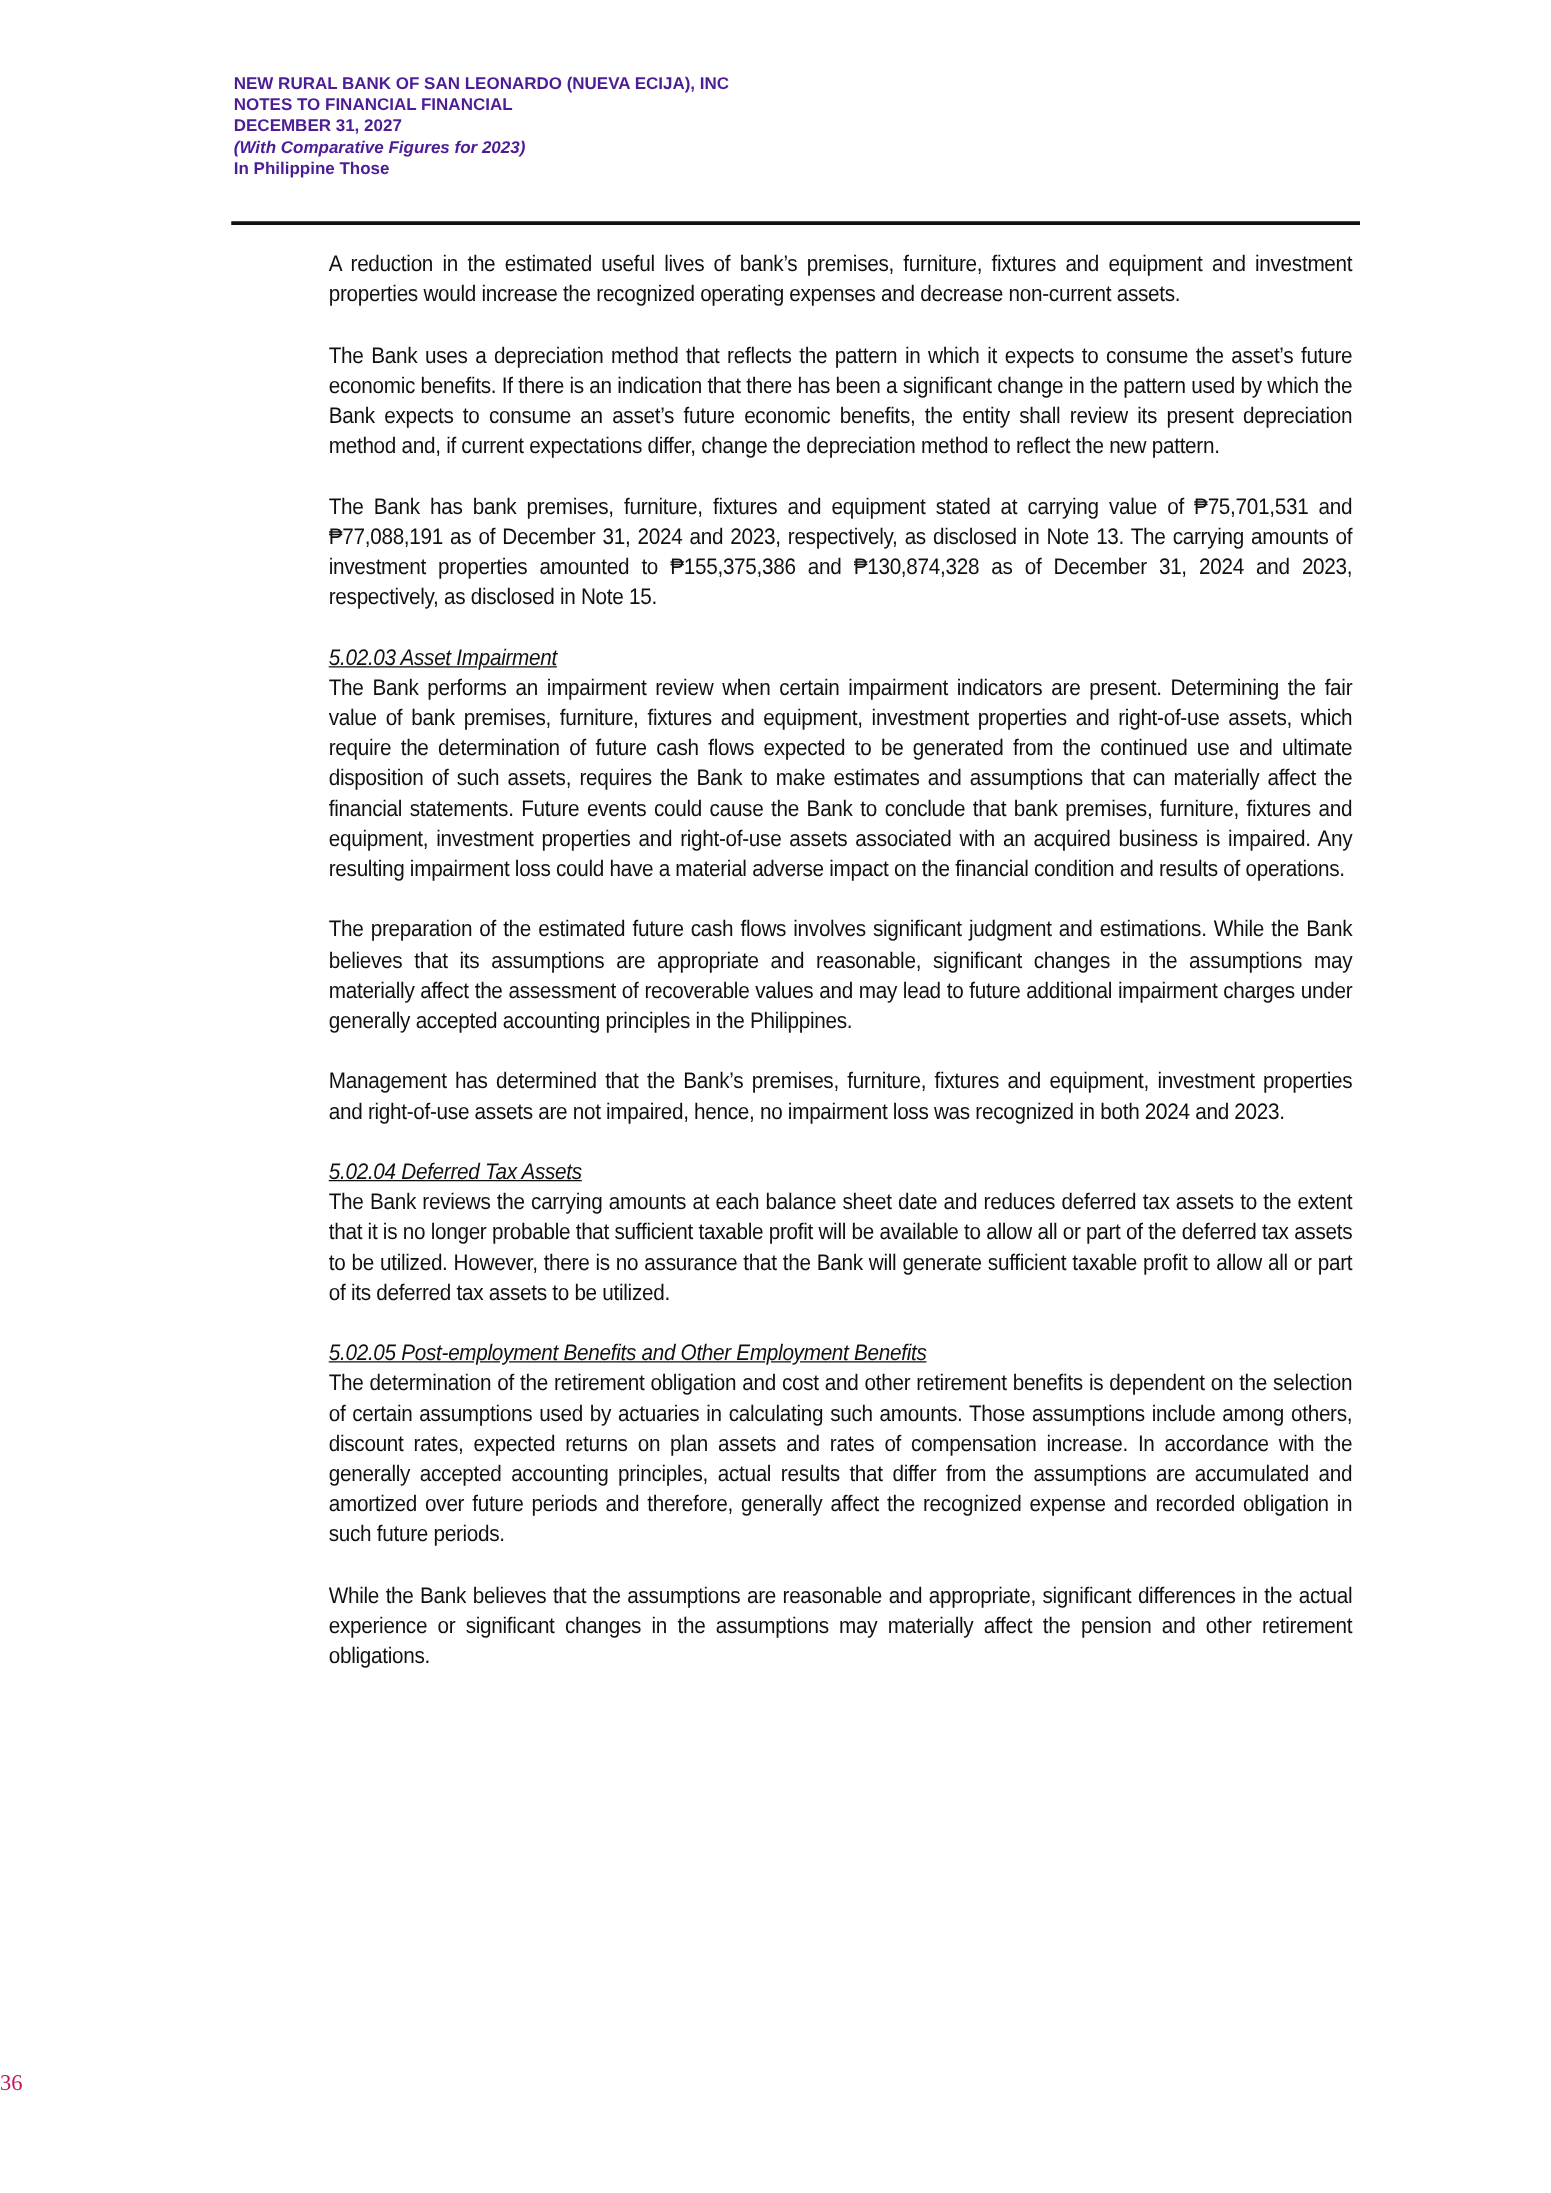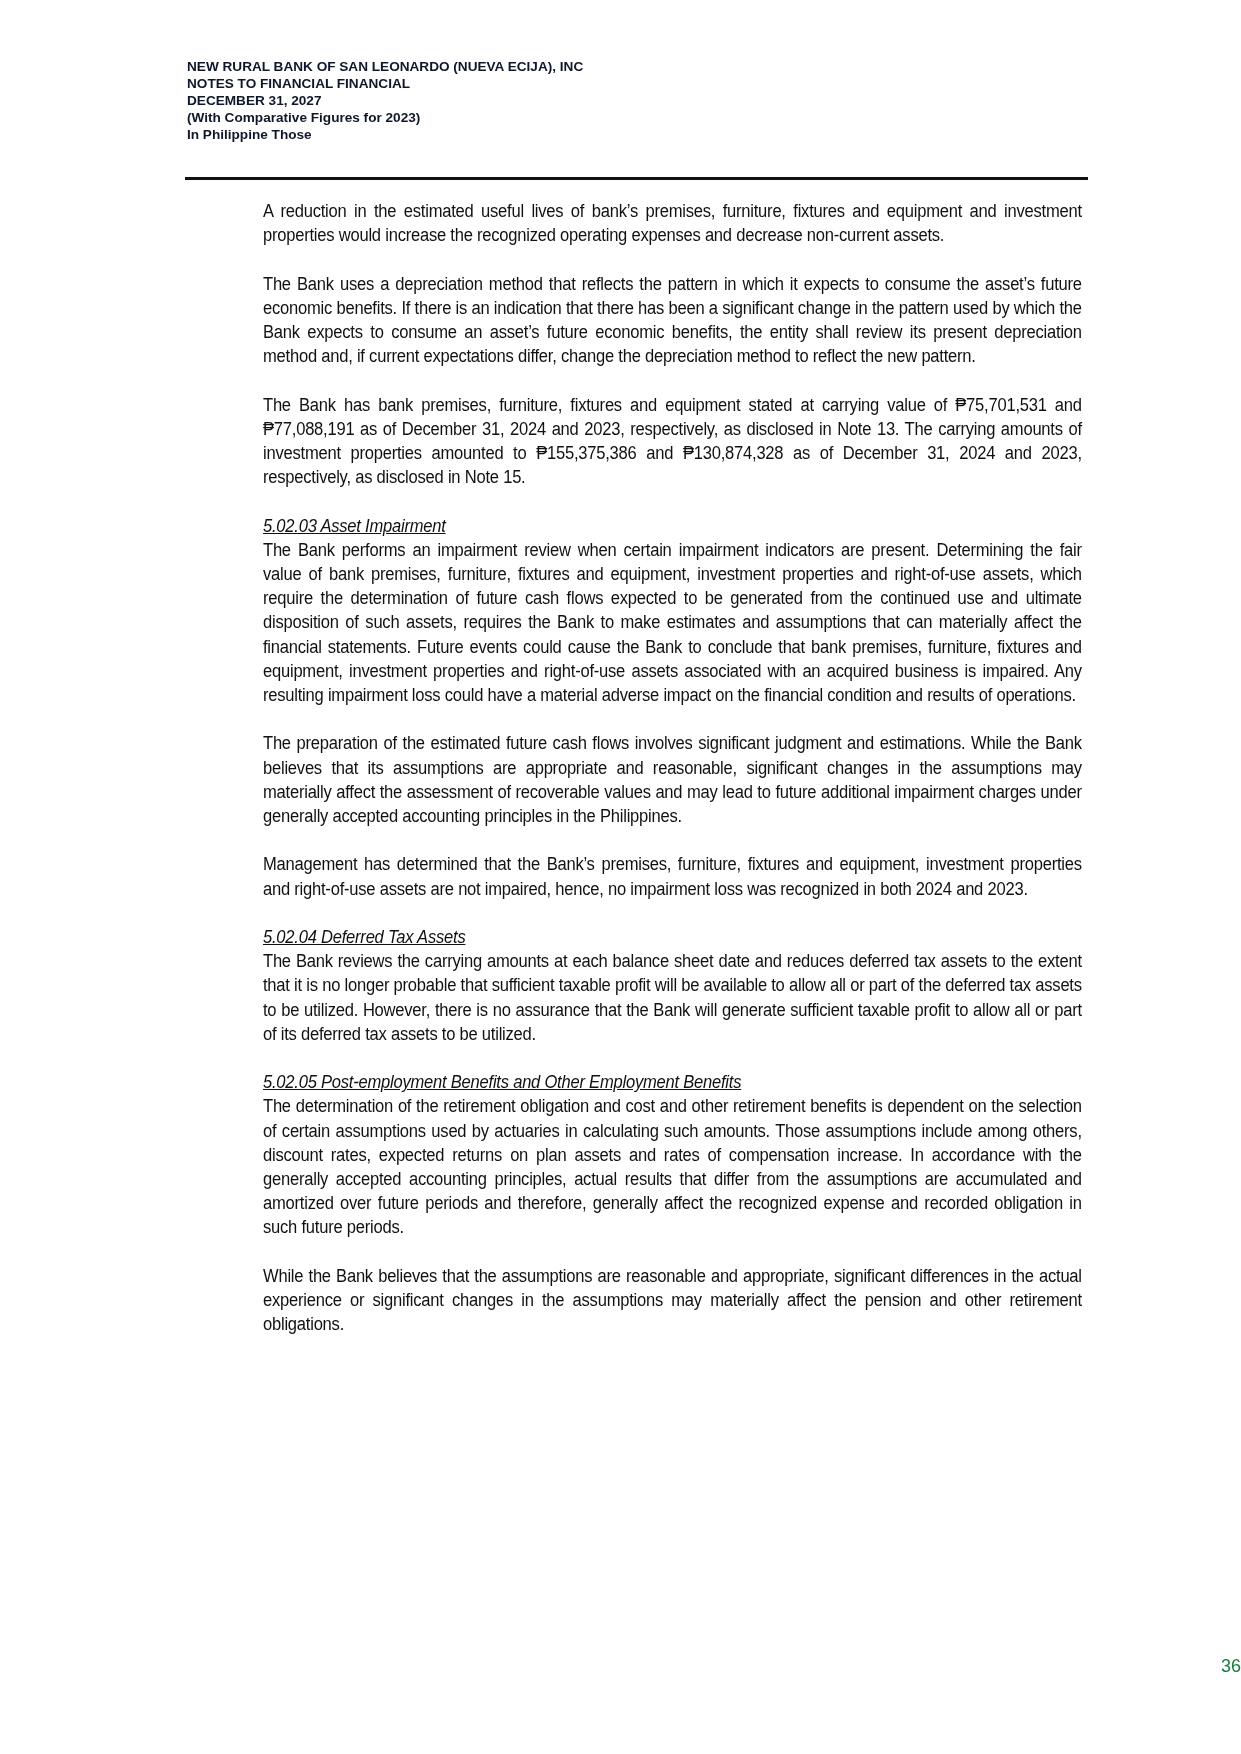--- a/index.html
+++ b/index.html
@@ -16,23 +16,24 @@
       color: #111111;
     }
     .header {
       position: absolute;
       left: 187px;
       top: 58px;
       font-family: "Liberation Sans", sans-serif;
       font-weight: bold;
       font-size: 13.6px;
       line-height: 17px;
-      color: #0f172a;
+      color: #4c1d95;
     }
     .header .italic {
+      font-style: italic;
     }
     .header-rule {
       position: absolute;
       left: 185px;
       top: 177px;
       width: 903px;
       height: 3px;
       background: #111;
     }
     .body {
@@ -59,24 +60,24 @@
       margin: 0;
     }
     .sec-block {
       margin: 0 0 24.2px 0;
     }
     .page-number {
       position: absolute;
       left: 0;
       width: 1241px;
       top: 1656px;
-      text-align: right;
-      font-family: Liberation Sans, sans-serif;
+      text-align: left;
+      font-family: Liberation Serif, serif;
       font-size: 18px;
-      color: #15803d;
+      color: #be185d;
     }
   </style>
 </head>
 <body>
 
 <div class="header">
   <div>NEW RURAL BANK OF SAN LEONARDO (NUEVA ECIJA), INC</div>
   <div>NOTES TO FINANCIAL FINANCIAL</div>
   <div>DECEMBER 31, 2027</div>
   <div class="italic">(With Comparative Figures for 2023)</div>

